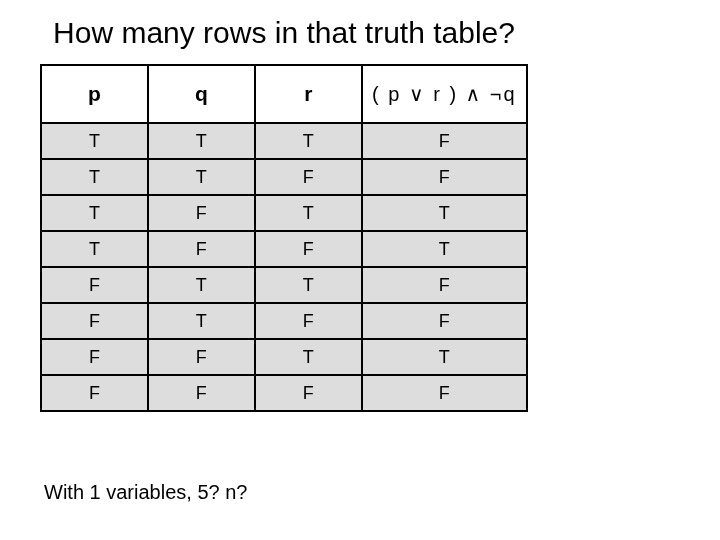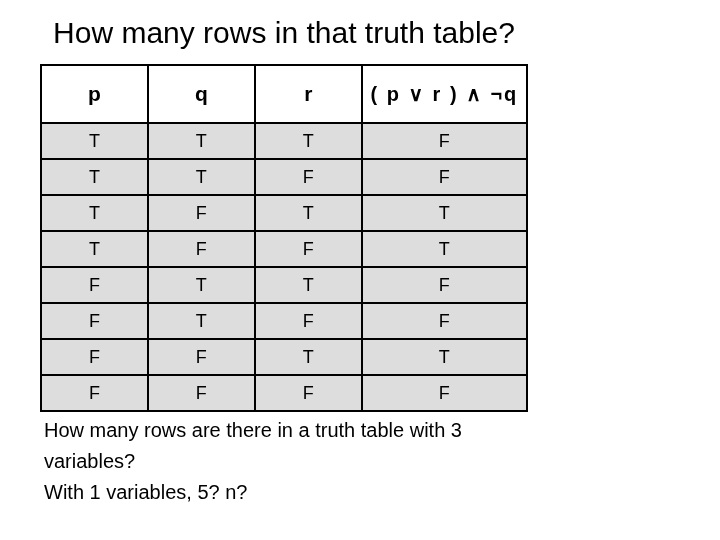--- a/index.html
+++ b/index.html
@@ -43,21 +43,21 @@
     height: 52px;
     font-weight: bold;
     background: #fff;
     font-size: 21px;
     vertical-align: middle;
   }
   th.expr {
     font-family: Arial, Helvetica, sans-serif;
     letter-spacing: 2px;
     font-size: 20px;
-    font-weight: bold;
+    font-weight: normal;
   }
   td {
     height: 30px;
     background: #ddd;
     font-family: Arial, Helvetica, sans-serif;
     font-size: 18px;
   }
   col.c1 { width: 22%; }
   col.c2 { width: 22%; }
   col.c3 { width: 22%; }
@@ -141,17 +141,16 @@
           <td>F</td>
           <td>F</td>
           <td>F</td>
           <td>F</td>
         </tr>
       </tbody>
     </table>
   </div>
 
   <div class="footer">
-    <div>How many rows are there in a truth table with 3 variables?</div>
     <div>With 1 variables, 5? n?</div>
   </div>
 
 </div>
 
 </body></html>

